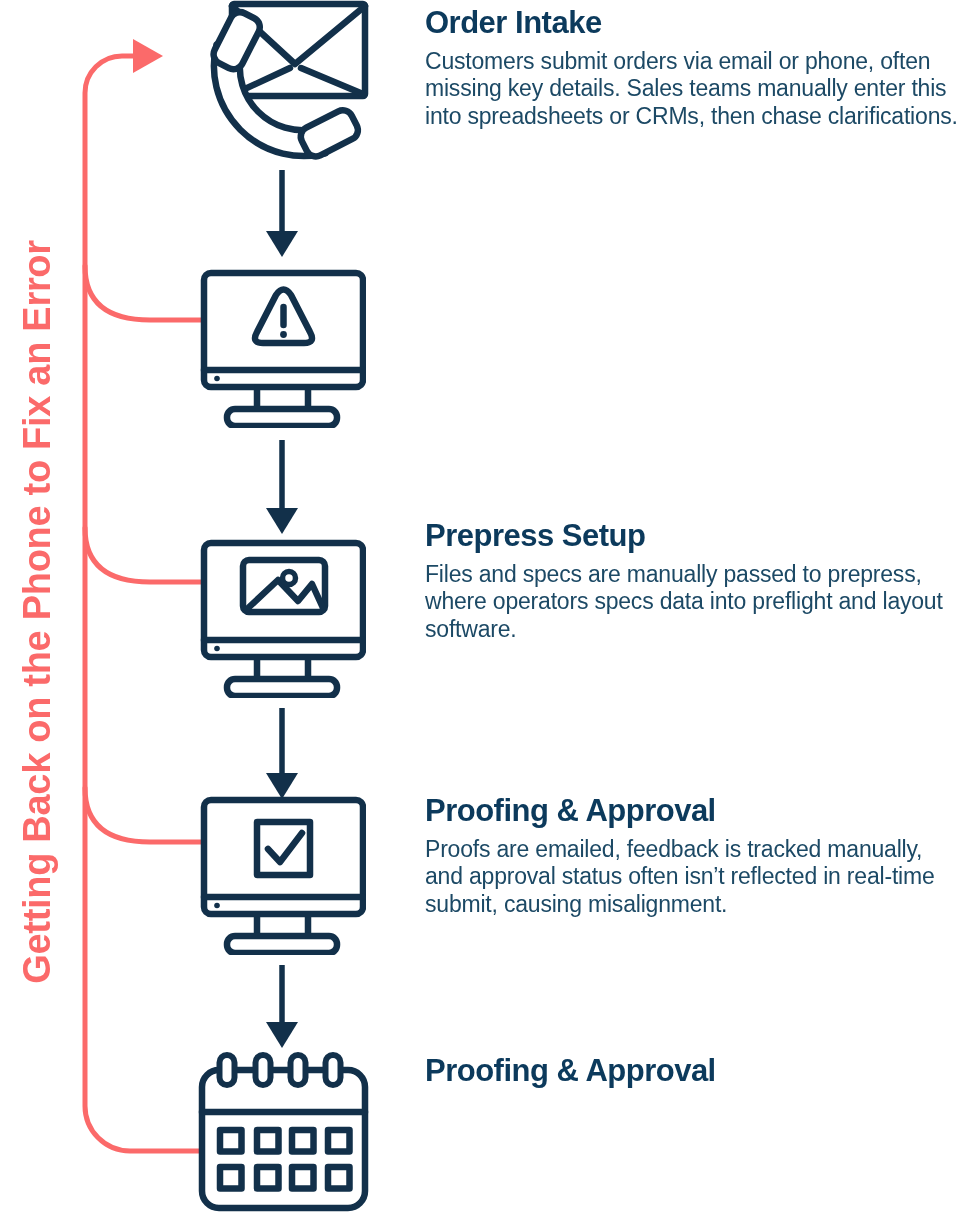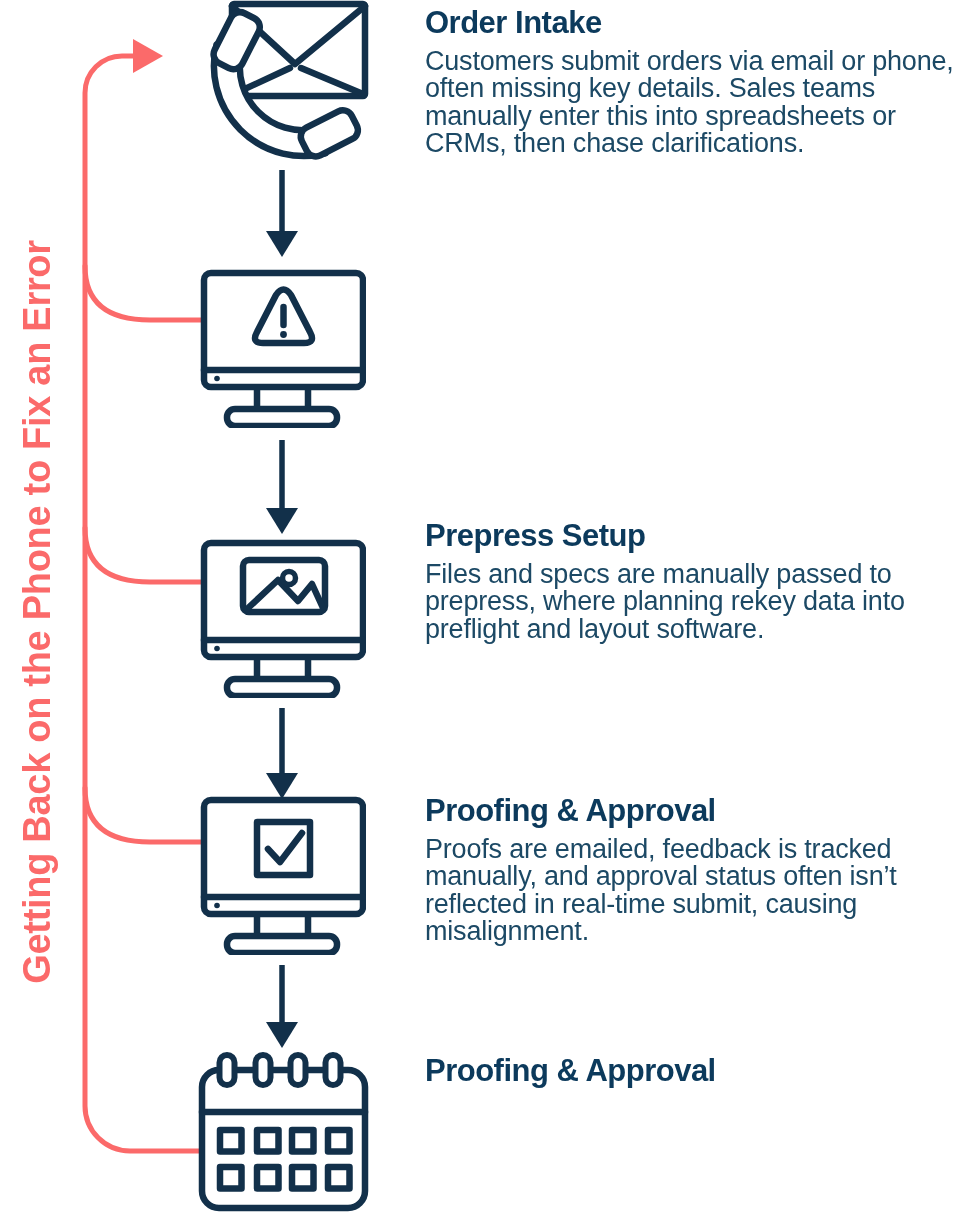--- a/index.html
+++ b/index.html
@@ -14,21 +14,21 @@
     white-space:nowrap;
     font-size:38px;font-weight:700;letter-spacing:-0.3px;
     color:#fb6a6a;
   }
   .step-icon{position:absolute;}
   .step-text{position:absolute;left:425px;width:540px;color:#1c4965;}
   .step-text h2{
     margin:0;font-size:31px;line-height:1.12;font-weight:700;
     color:#0c3a5c;letter-spacing:-0.5px;
   }
-  .step-text p{margin:7px 0 0 0;font-size:27px;line-height:27.5px;letter-spacing:-0.2px;}
+  .step-text p{margin:7px 0 0 0;font-size:23px;line-height:27.5px;letter-spacing:-0.2px;}
   svg .ic{fill:none;stroke:#12304a;stroke-width:6.5;stroke-linecap:round;stroke-linejoin:round;}
   svg .icf{fill:#ffffff;stroke:#12304a;stroke-width:6.5;stroke-linecap:round;stroke-linejoin:round;}
   svg .red{fill:none;stroke:#fb6a6a;stroke-width:5;stroke-linecap:round;stroke-linejoin:round;}
   svg .navy{fill:none;stroke:#12304a;stroke-width:5.5;}
 </style>
 </head>
 <body>
 
 <div class="canvas">
 
@@ -98,21 +98,21 @@
     <circle cx="17" cy="110.5" r="2.8" fill="#12304a"></circle>
     <rect class="icf" x="27" y="141" width="110" height="17" rx="8"></rect>
     <g>
       <rect class="ic" x="43" y="22" width="82" height="52" rx="6"></rect>
       <polyline class="ic" points="47,71 78,42 98,63 112,46 123,70"></polyline>
       <circle class="icf" cx="89" cy="40" r="6.5" style="stroke-width:5.5"></circle>
     </g>
   </svg>
   <div class="step-text" style="top:519px">
     <h2>Prepress Setup</h2>
-    <p>Files and specs are manually passed to prepress, where planning rekey data into preflight and layout software.</p>
+    <p>Files and specs are manually passed to prepress, where operators specs data into preflight and layout software.</p>
   </div>
 
   <svg class="step-icon" style="left:200px;top:795px" width="166" height="160" viewBox="0 0 166 160">
     <rect class="icf" x="57" y="112" width="51" height="36"></rect>
     <rect class="icf" x="4" y="5" width="159" height="114" rx="7"></rect>
     <line class="ic" x1="4" y1="102" x2="163" y2="102"></line>
     <circle cx="17" cy="110.5" r="2.8" fill="#12304a"></circle>
     <rect class="icf" x="27" y="141" width="110" height="17" rx="8"></rect>
     <g>
       <rect class="ic" x="57" y="27" width="53" height="53"></rect>

